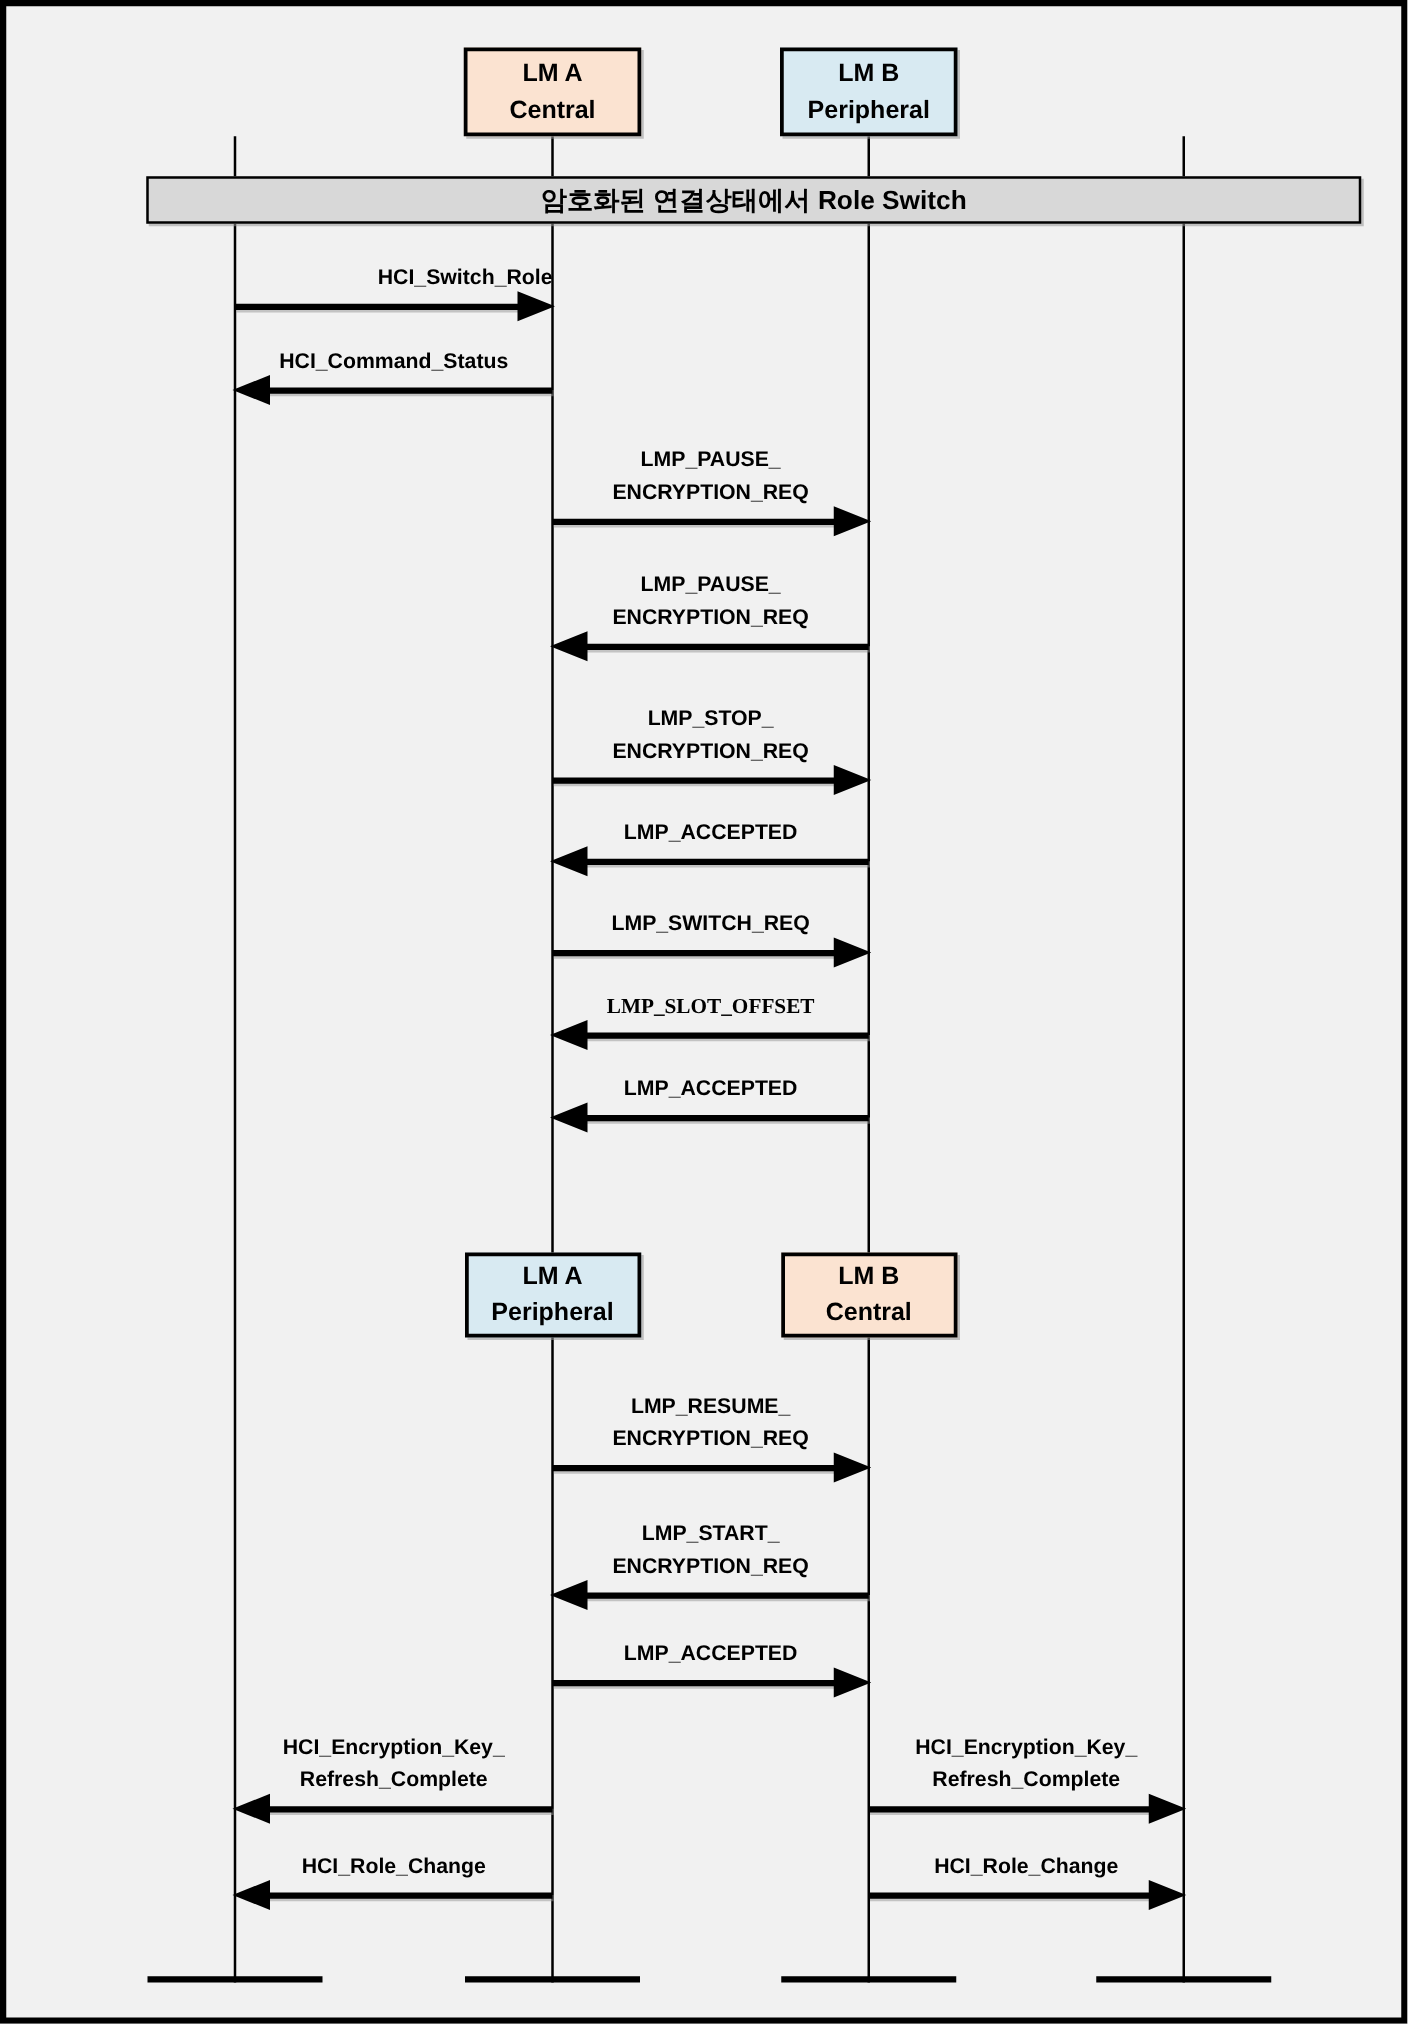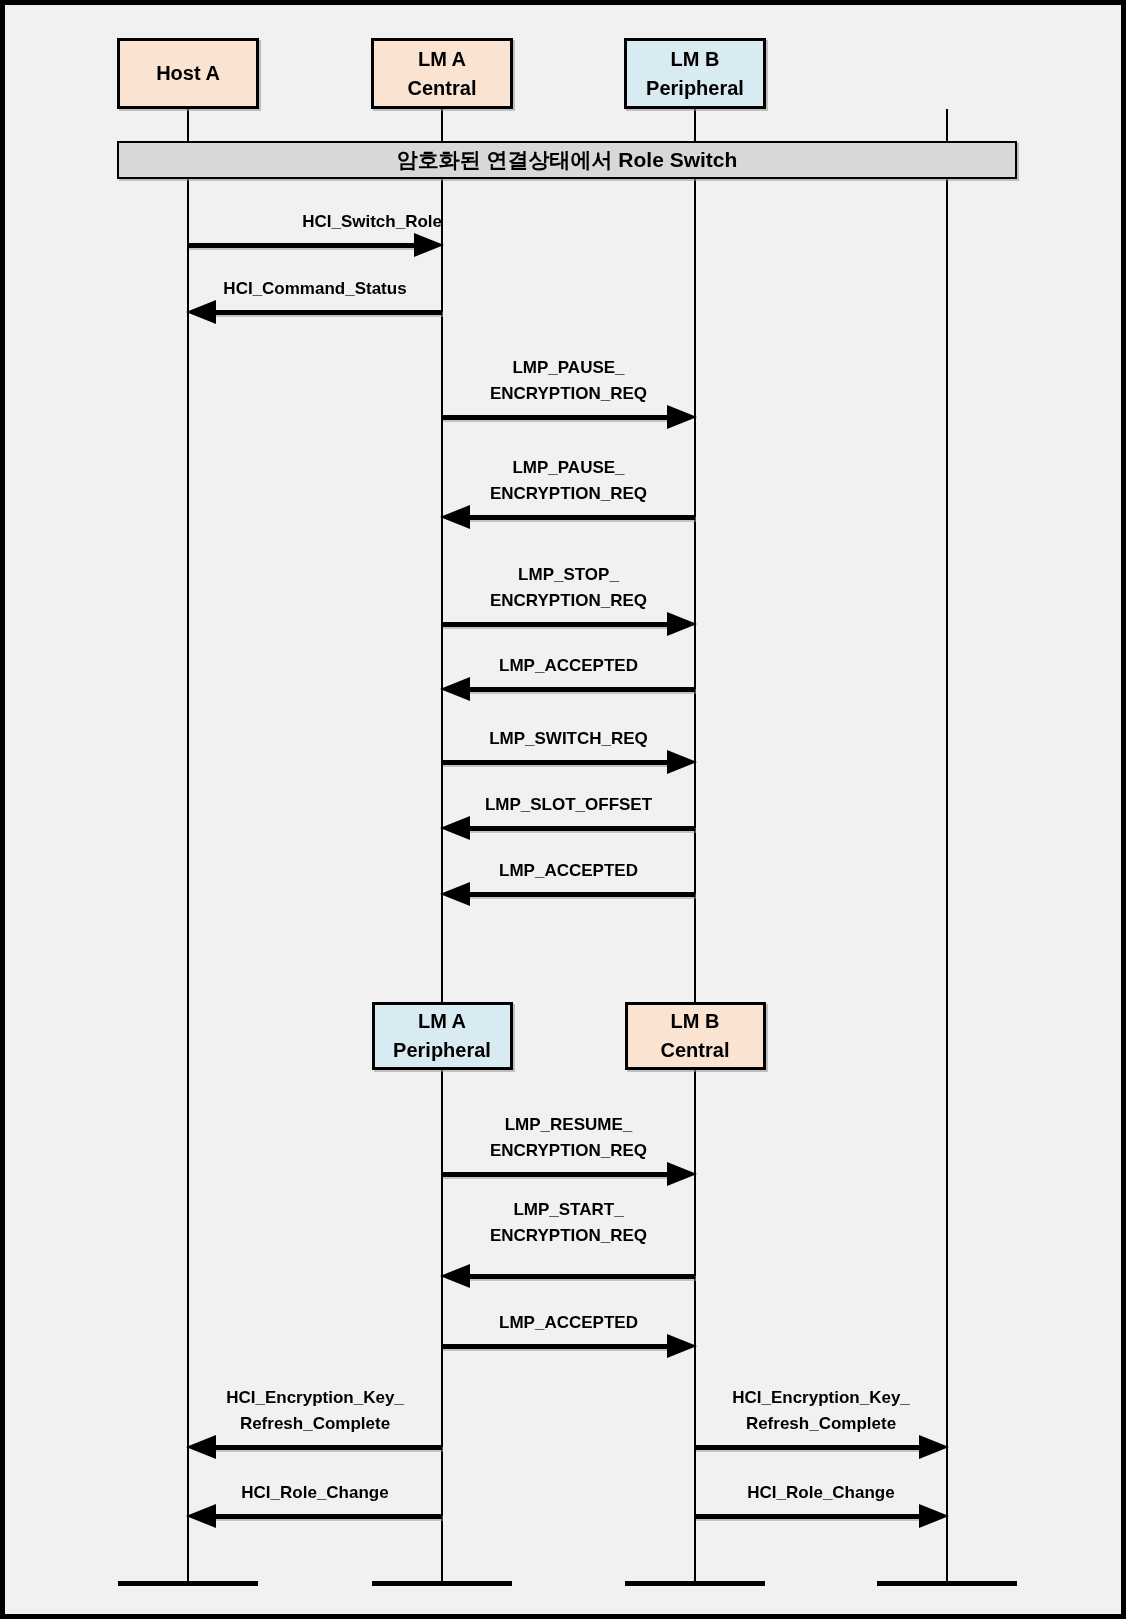--- a/index.html
+++ b/index.html
@@ -61,25 +61,22 @@
 
 <div id="canvas">
     <div class="lifeline" style="left: 182px; top: 104px; height: 1477px;"></div>
     <div class="endtick" style="left: 113px; top: 1576px; width: 140px;"></div>
     <div class="lifeline" style="left: 436px; top: 104px; height: 1477px;"></div>
     <div class="endtick" style="left: 367px; top: 1576px; width: 140px;"></div>
     <div class="lifeline" style="left: 689px; top: 104px; height: 1477px;"></div>
     <div class="endtick" style="left: 620px; top: 1576px; width: 140px;"></div>
     <div class="lifeline" style="left: 941px; top: 104px; height: 1477px;"></div>
     <div class="endtick" style="left: 872px; top: 1576px; width: 140px;"></div>
-    <div class="banner top" style="left: 112px; top: 136px; width: 900px; height: 38px; background: rgb(216, 216, 216);">
+    <div class="banner top" style="left: 112px; top: 136px; width: 972px; height: 38px; background: rgb(216, 216, 216);">
       <span>암호화된 연결상태에서 Role Switch</span>
-    </div>
-    <div class="actor-box" style="left: 112px; top: 33px; width: 142px; height: 71px; background: rgb(251, 227, 209);">
-      <span>Host A</span>
     </div>
     <div class="actor-box" style="left: 366px; top: 33px; width: 142px; height: 71px; background: rgb(251, 227, 209);">
       <span>LM A</span>
       <span>Central</span>
     </div>
     <div class="actor-box" style="left: 619px; top: 33px; width: 142px; height: 71px; background: rgb(216, 234, 242);">
       <span>LM B</span>
       <span>Peripheral</span>
     </div>
     <div class="actor-box" style="left: 366.5px; top: 997px; width: 141px; height: 68px; background: rgb(216, 234, 242);">
@@ -138,21 +135,21 @@
     <div class="message" style="left: 437px; top: 755px; width: 253px;">
       <div class="msg-line" style="left: 0px; width: 229px;"></div>
       <div class="msg-head right"></div>
       <div class="msg-label" style="bottom: 8px;">
         <div>LMP_SWITCH_REQ</div>
       </div>
     </div>
     <div class="message" style="left: 437px; top: 821px; width: 253px;">
       <div class="msg-line" style="left: 24px; width: 229px;"></div>
       <div class="msg-head left"></div>
-      <div class="msg-label" style="bottom: 8px;">
+      <div class="msg-label" style="bottom: 8px; font-family: Liberation Serif, serif;">
         <div>LMP_SLOT_OFFSET</div>
       </div>
     </div>
     <div class="message" style="left: 437px; top: 887px; width: 253px;">
       <div class="msg-line" style="left: 24px; width: 229px;"></div>
       <div class="msg-head left"></div>
       <div class="msg-label" style="bottom: 8px;">
         <div>LMP_ACCEPTED</div>
       </div>
     </div>
@@ -160,21 +157,21 @@
       <div class="msg-line" style="left: 0px; width: 229px;"></div>
       <div class="msg-head right"></div>
       <div class="msg-label" style="bottom: 8px;">
         <div>LMP_RESUME_</div>
         <div>ENCRYPTION_REQ</div>
       </div>
     </div>
     <div class="message" style="left: 437px; top: 1269px; width: 253px;">
       <div class="msg-line" style="left: 24px; width: 229px;"></div>
       <div class="msg-head left"></div>
-      <div class="msg-label" style="bottom: 25px; text-align: center;">
+      <div class="msg-label" style="bottom: 8px; text-align: center;">
         <div>LMP_START_</div>
         <div>ENCRYPTION_REQ</div>
       </div>
     </div>
     <div class="message" style="left: 437px; top: 1339px; width: 253px;">
       <div class="msg-line" style="left: 0px; width: 229px;"></div>
       <div class="msg-head right"></div>
       <div class="msg-label" style="bottom: 8px;">
         <div>LMP_ACCEPTED</div>
       </div>

